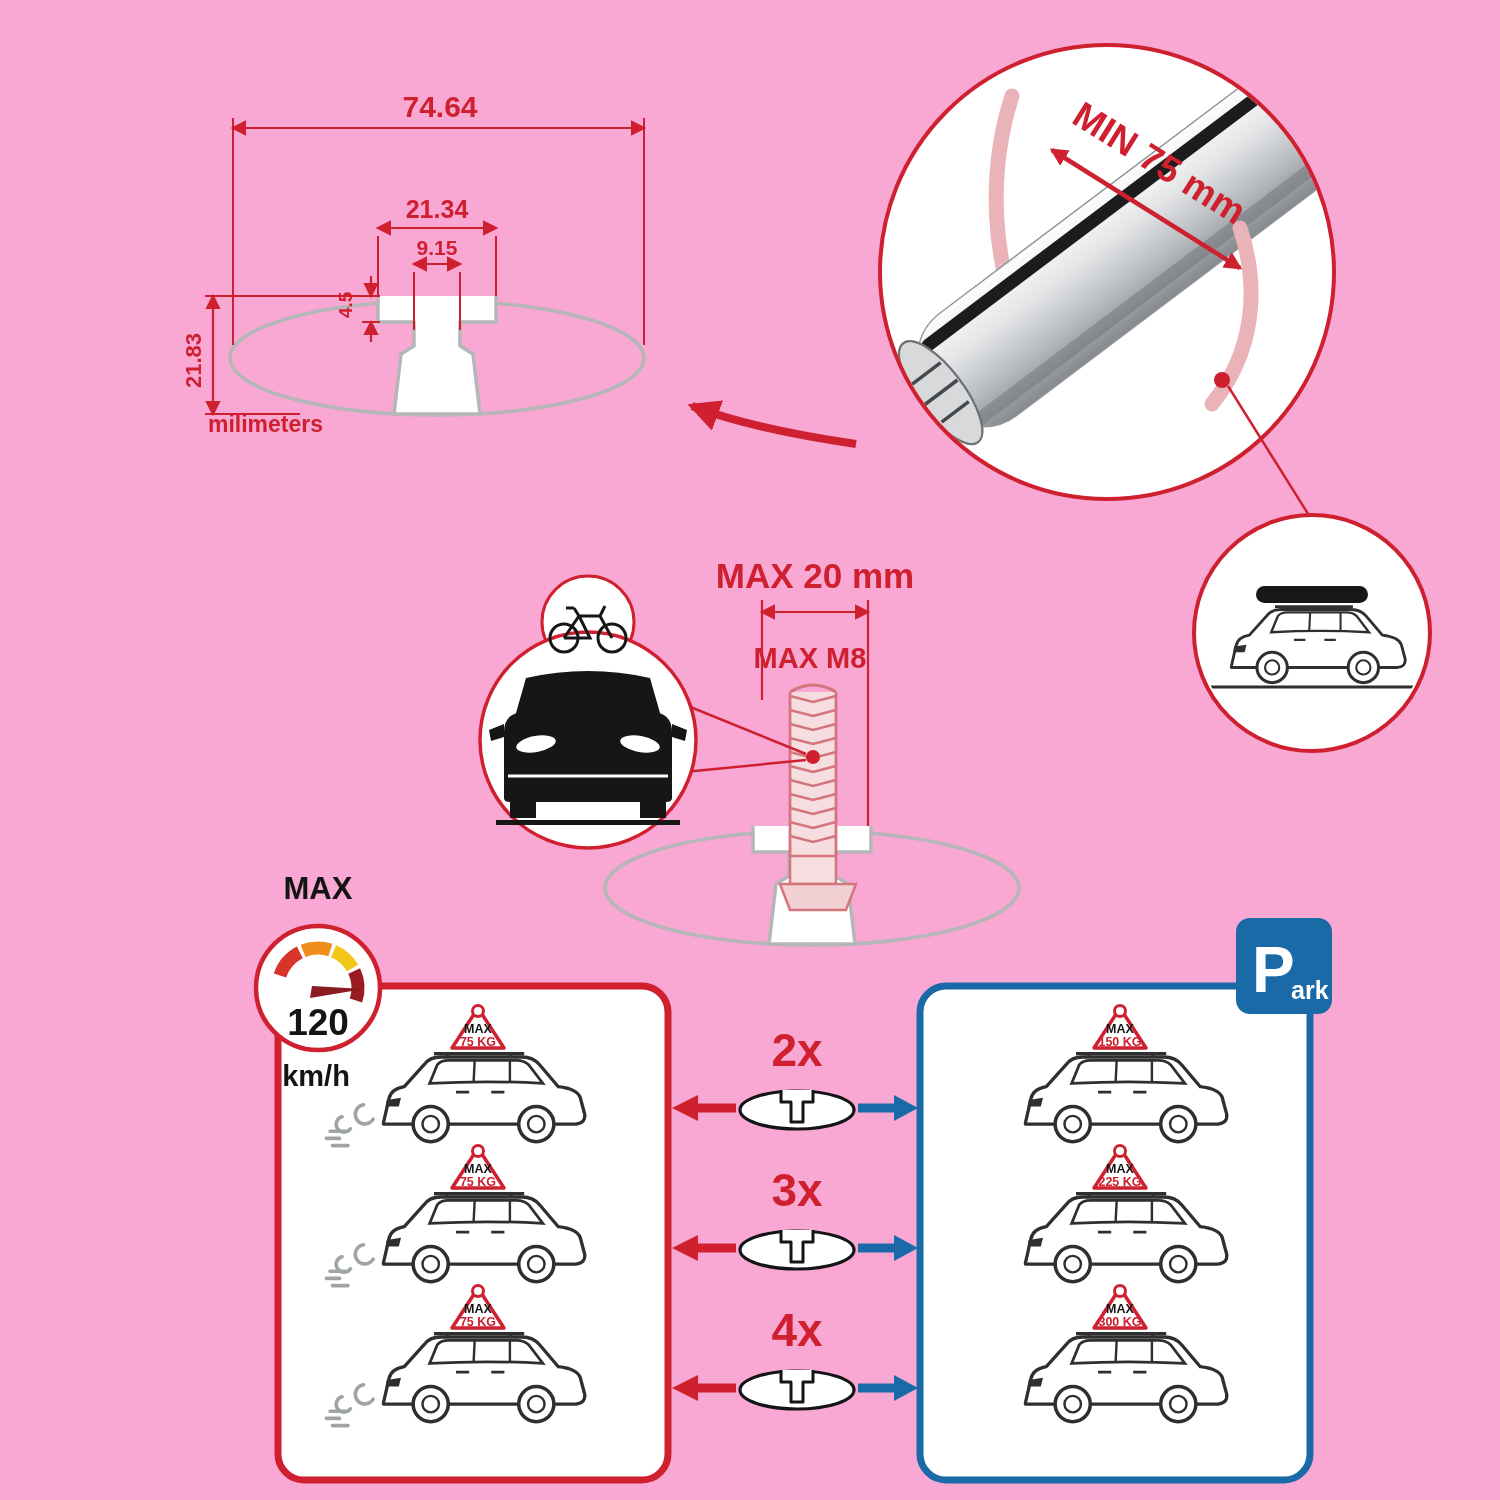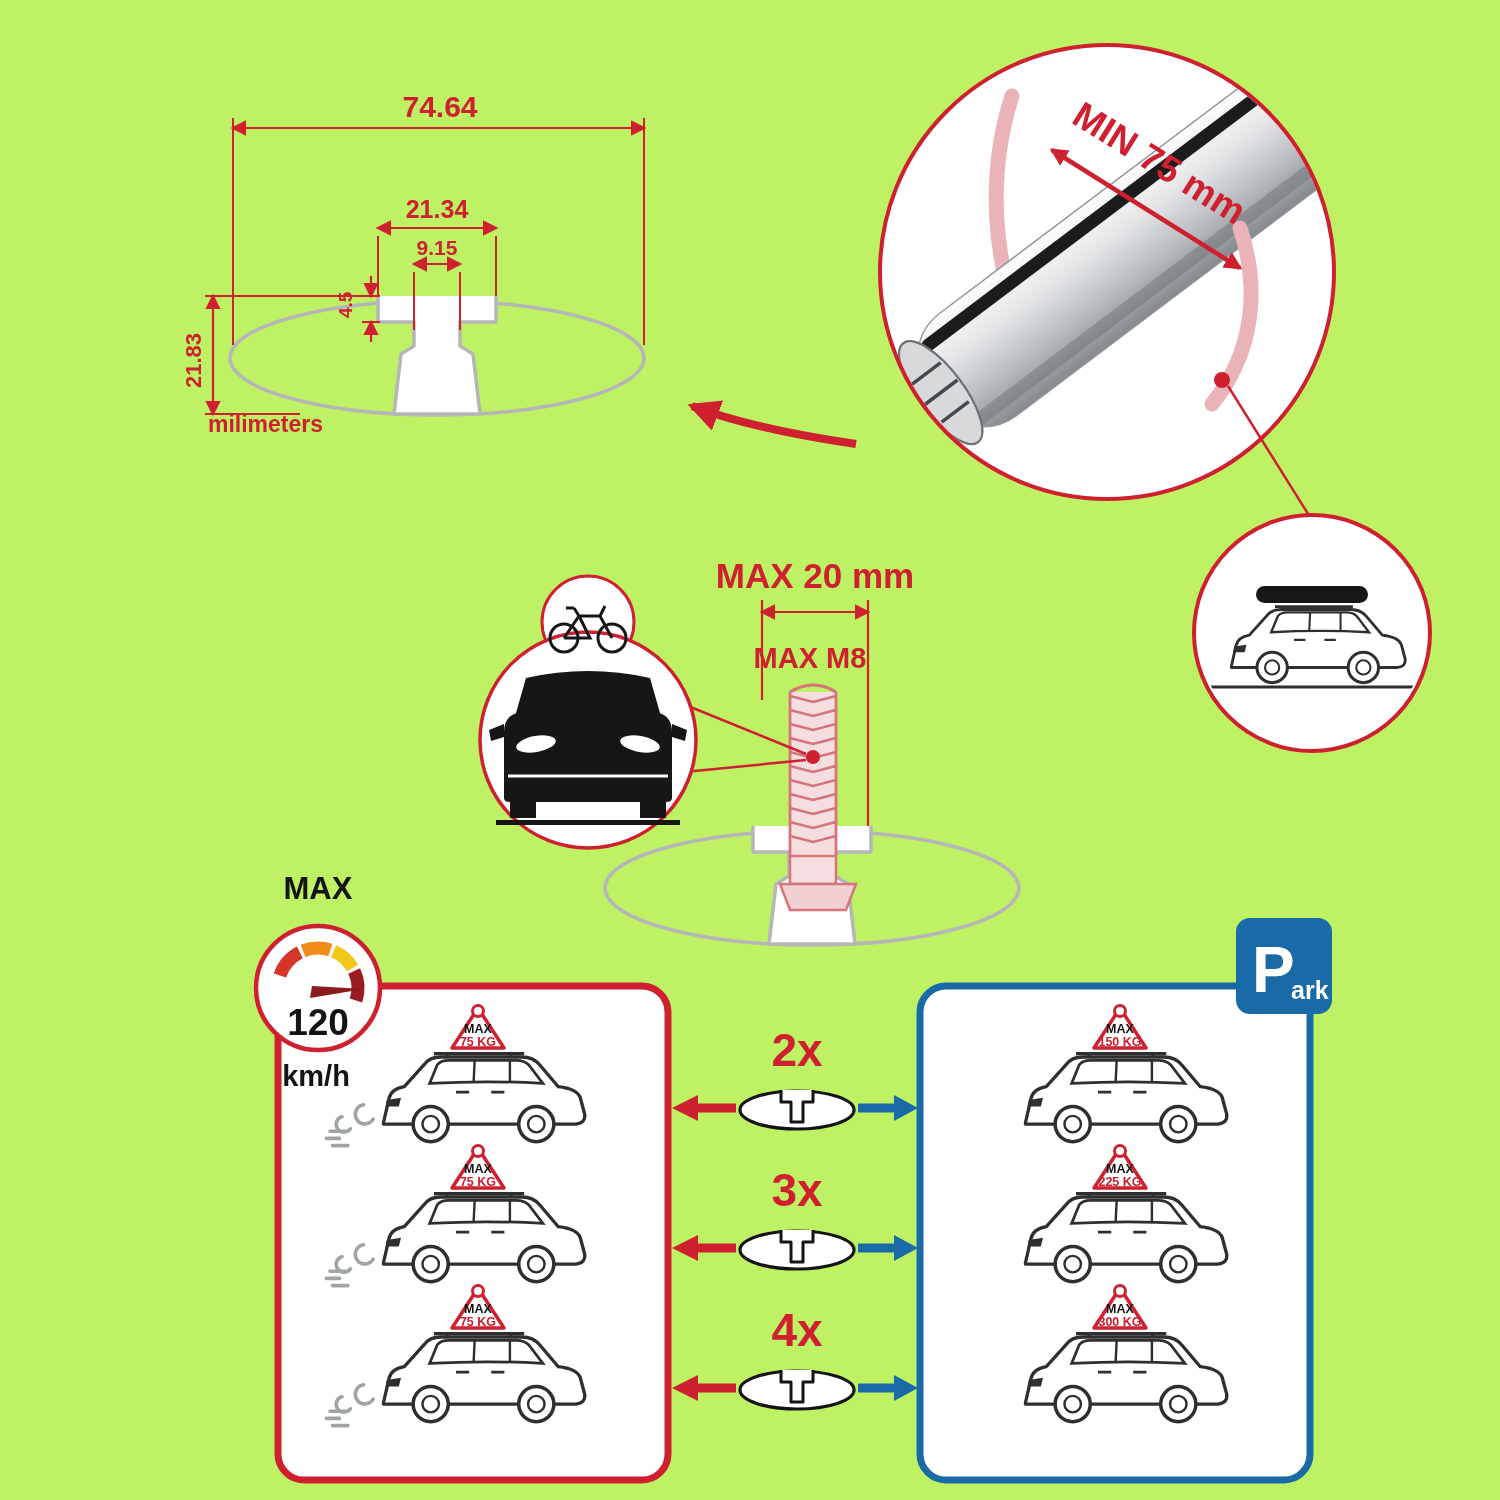--- a/index.html
+++ b/index.html
@@ -1,16 +1,16 @@
 <!DOCTYPE html>
 <html><head>
 <meta charset="utf-8">
 <style>
   html,body{margin:0;padding:0;background:#fff;}
-  .canvas{position:relative;width:1500px;height:1500px;background:#bef264;overflow:hidden;
+  .canvas{position:relative;width:1500px;height:1500px;background:#f9a8d4;overflow:hidden;
           font-family:"Liberation Sans",sans-serif;}
   svg{position:absolute;left:0;top:0;}
   text{font-family:"Liberation Sans",sans-serif;font-weight:bold;}
   .t-red{fill:#cf2030;}
   .t-dark{fill:#141414;}
   .t-white{fill:#ffffff;}
 </style>
 </head>
 <body>
 

